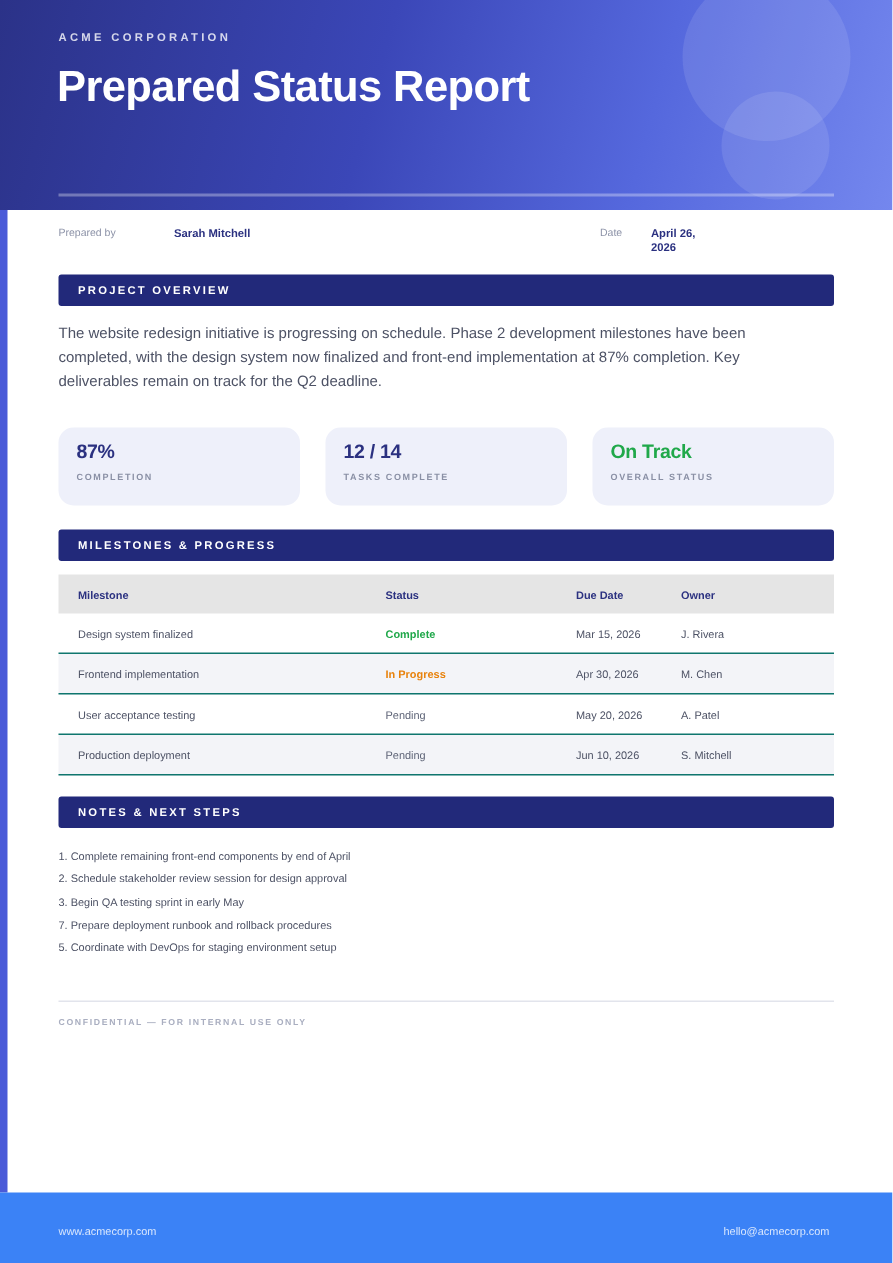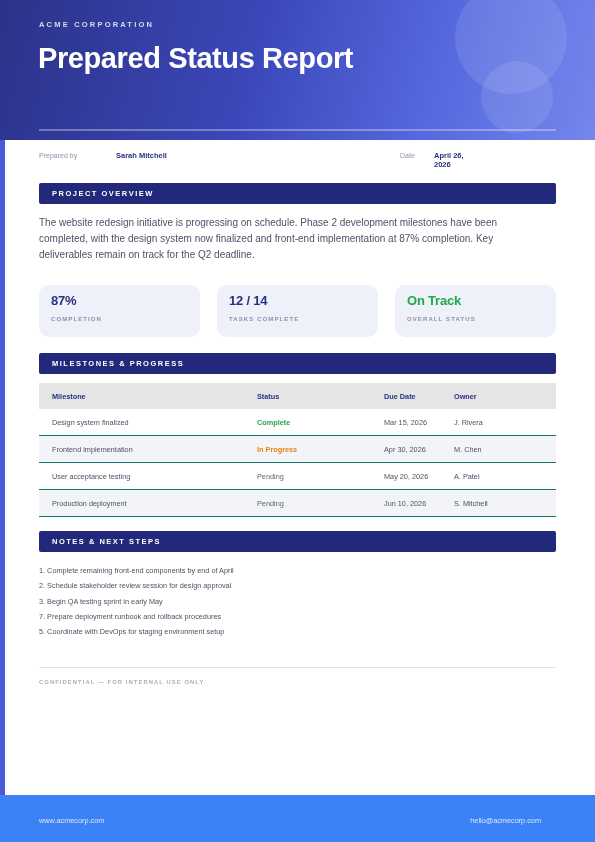--- a/index.html
+++ b/index.html
@@ -244,21 +244,21 @@
     background: #3b82f6;
   }
   .footer-left {
     position: absolute;
     left: 39px; top: 21px;
     font-size: 7.3px;
     color: rgba(255,255,255,0.80);
   }
   .footer-right {
     position: absolute;
-    right: 54px; top: 21px;
+    right: 42px; top: 21px;
     font-size: 7.3px;
     color: rgba(255,255,255,0.80);
     padding-left: 44px;
   }
 </style>
 </head>
 <body>
 
 <div class="page">
 

